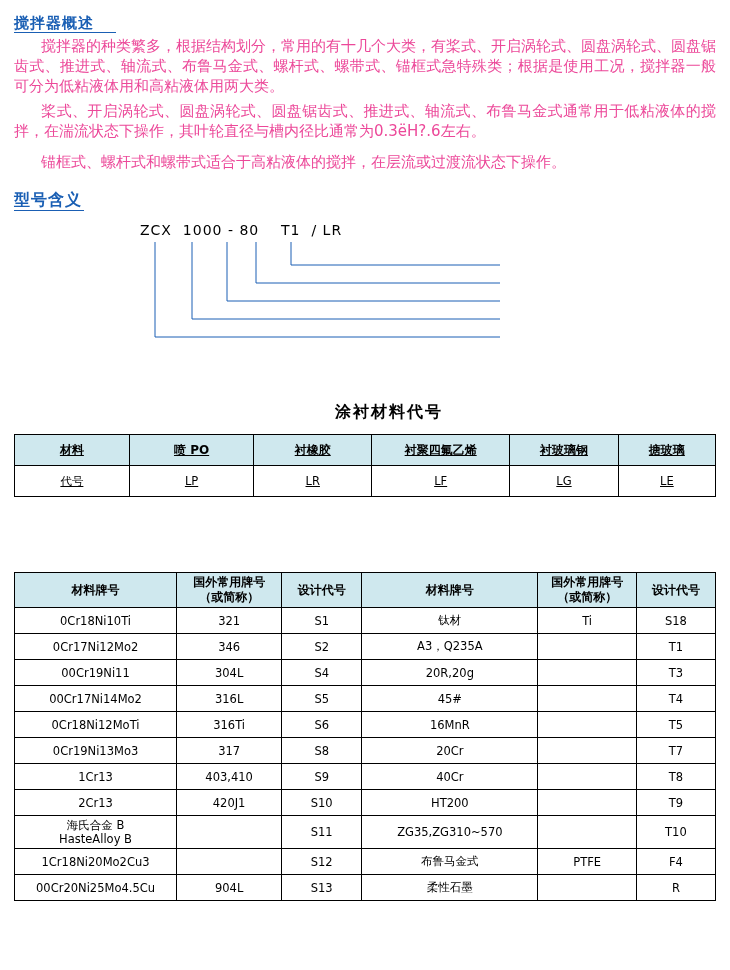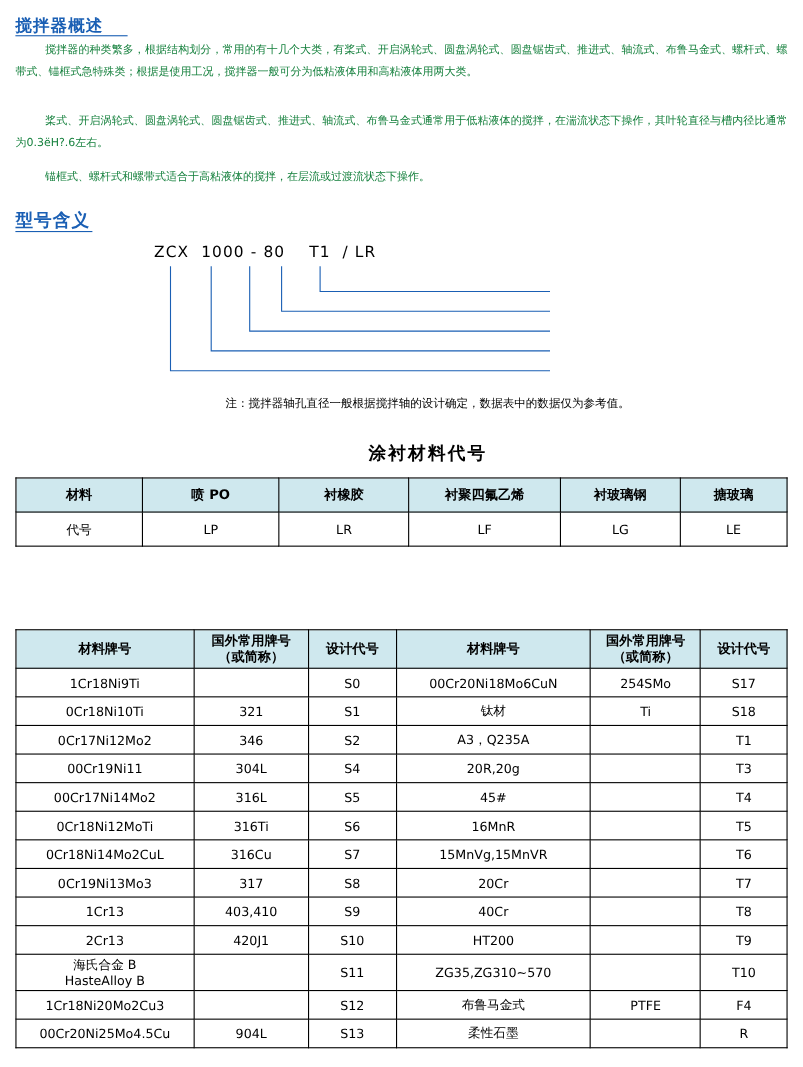--- a/index.html
+++ b/index.html
@@ -33,23 +33,23 @@
 
   .underline-blue {
     position: absolute;
     height: 1px;
     background: #1a5fb4;
   }
 
   
   .para {
     position: absolute;
-    font-size: 10px;
+    font-size: 15px;
     line-height: 20px;
-    color: #15803d;
+    color: #ec4899;
     text-align: justify;
   }
   #para1 { left: 14px; top: 36px; width: 702px; }
   #para2 { left: 14px; top: 101px; width: 702px; }
   #para3 { left: 14px; top: 152px; width: 702px; }
   .indent { display: inline-block; width: 27px; }
 
   
   .model-code {
     position: absolute;
@@ -113,21 +113,21 @@
     font-weight: bold;
     font-size: 12px;
   }
 
   
   #tbl-coating {
     left: 14px;
     top: 434px;
     width: 702px;
   }
-  #tbl-coating td { height: 26px; }
+  #tbl-coating td { height: 26px; text-decoration: underline; }
 
   
   #tbl-material {
     left: 14px;
     top: 572px;
     width: 702px;
   }
   #tbl-material td { height: 21px; }
   #tbl-material thead td { height: 17px; line-height: 15px; }
   .two-line { line-height: 14px; }
@@ -156,21 +156,20 @@
     <path d="M256 242 L256 283 L500 283" stroke="#1a5fb4" stroke-width="1" fill="none"></path>
 
     <path d="M227 242 L227 301 L500 301" stroke="#1a5fb4" stroke-width="1" fill="none"></path>
 
     <path d="M192 242 L192 319 L500 319" stroke="#1a5fb4" stroke-width="1" fill="none"></path>
 
     <path d="M155 242 L155 337 L500 337" stroke="#1a5fb4" stroke-width="1" fill="none"></path>
   </svg>
 
 
-  <div class="model-note">注：搅拌器轴孔直径一般根据搅拌轴的设计确定，数据表中的数据仅为参考值。</div>
 
   <div class="tbl-title" id="title-coating">涂衬材料代号</div>
   <table class="doc" id="tbl-coating">
     <thead>
       <tr>
         <td style="width:115px;">材料</td>
         <td style="width:125px;">喷 PO</td>
         <td style="width:118px;">衬橡胶</td>
         <td style="width:140px;">衬聚四氟乙烯</td>
         <td style="width:108px;">衬玻璃钢</td>
@@ -201,28 +200,20 @@
         <td style="width:178px;">材料牌号</td>
         <td style="width:100px;" class="two-line">
           <span>国外常用牌号</span><br>
           <span>（或简称）</span>
         </td>
         <td style="width:79px;">设计代号</td>
       </tr>
     </thead>
     <tbody id="material-body">
 
-    <tr>
-          <td>1Cr18Ni9Ti</td>
-          <td></td>
-          <td>S0</td>
-          <td>00Cr20Ni18Mo6CuN</td>
-          <td>254SMo</td>
-          <td>S17</td>
-        </tr>
         <tr>
           <td>0Cr18Ni10Ti</td>
           <td>321</td>
           <td>S1</td>
           <td>钛材</td>
           <td>Ti</td>
           <td>S18</td>
         </tr>
         <tr>
           <td>0Cr17Ni12Mo2</td>
@@ -250,28 +241,20 @@
         </tr>
         <tr>
           <td>0Cr18Ni12MoTi</td>
           <td>316Ti</td>
           <td>S6</td>
           <td>16MnR</td>
           <td></td>
           <td>T5</td>
         </tr>
         <tr>
-          <td>0Cr18Ni14Mo2CuL</td>
-          <td>316Cu</td>
-          <td>S7</td>
-          <td>15MnVg,15MnVR</td>
-          <td></td>
-          <td>T6</td>
-        </tr>
-        <tr>
           <td>0Cr19Ni13Mo3</td>
           <td>317</td>
           <td>S8</td>
           <td>20Cr</td>
           <td></td>
           <td>T7</td>
         </tr>
         <tr>
           <td>1Cr13</td>
           <td>403,410</td>

